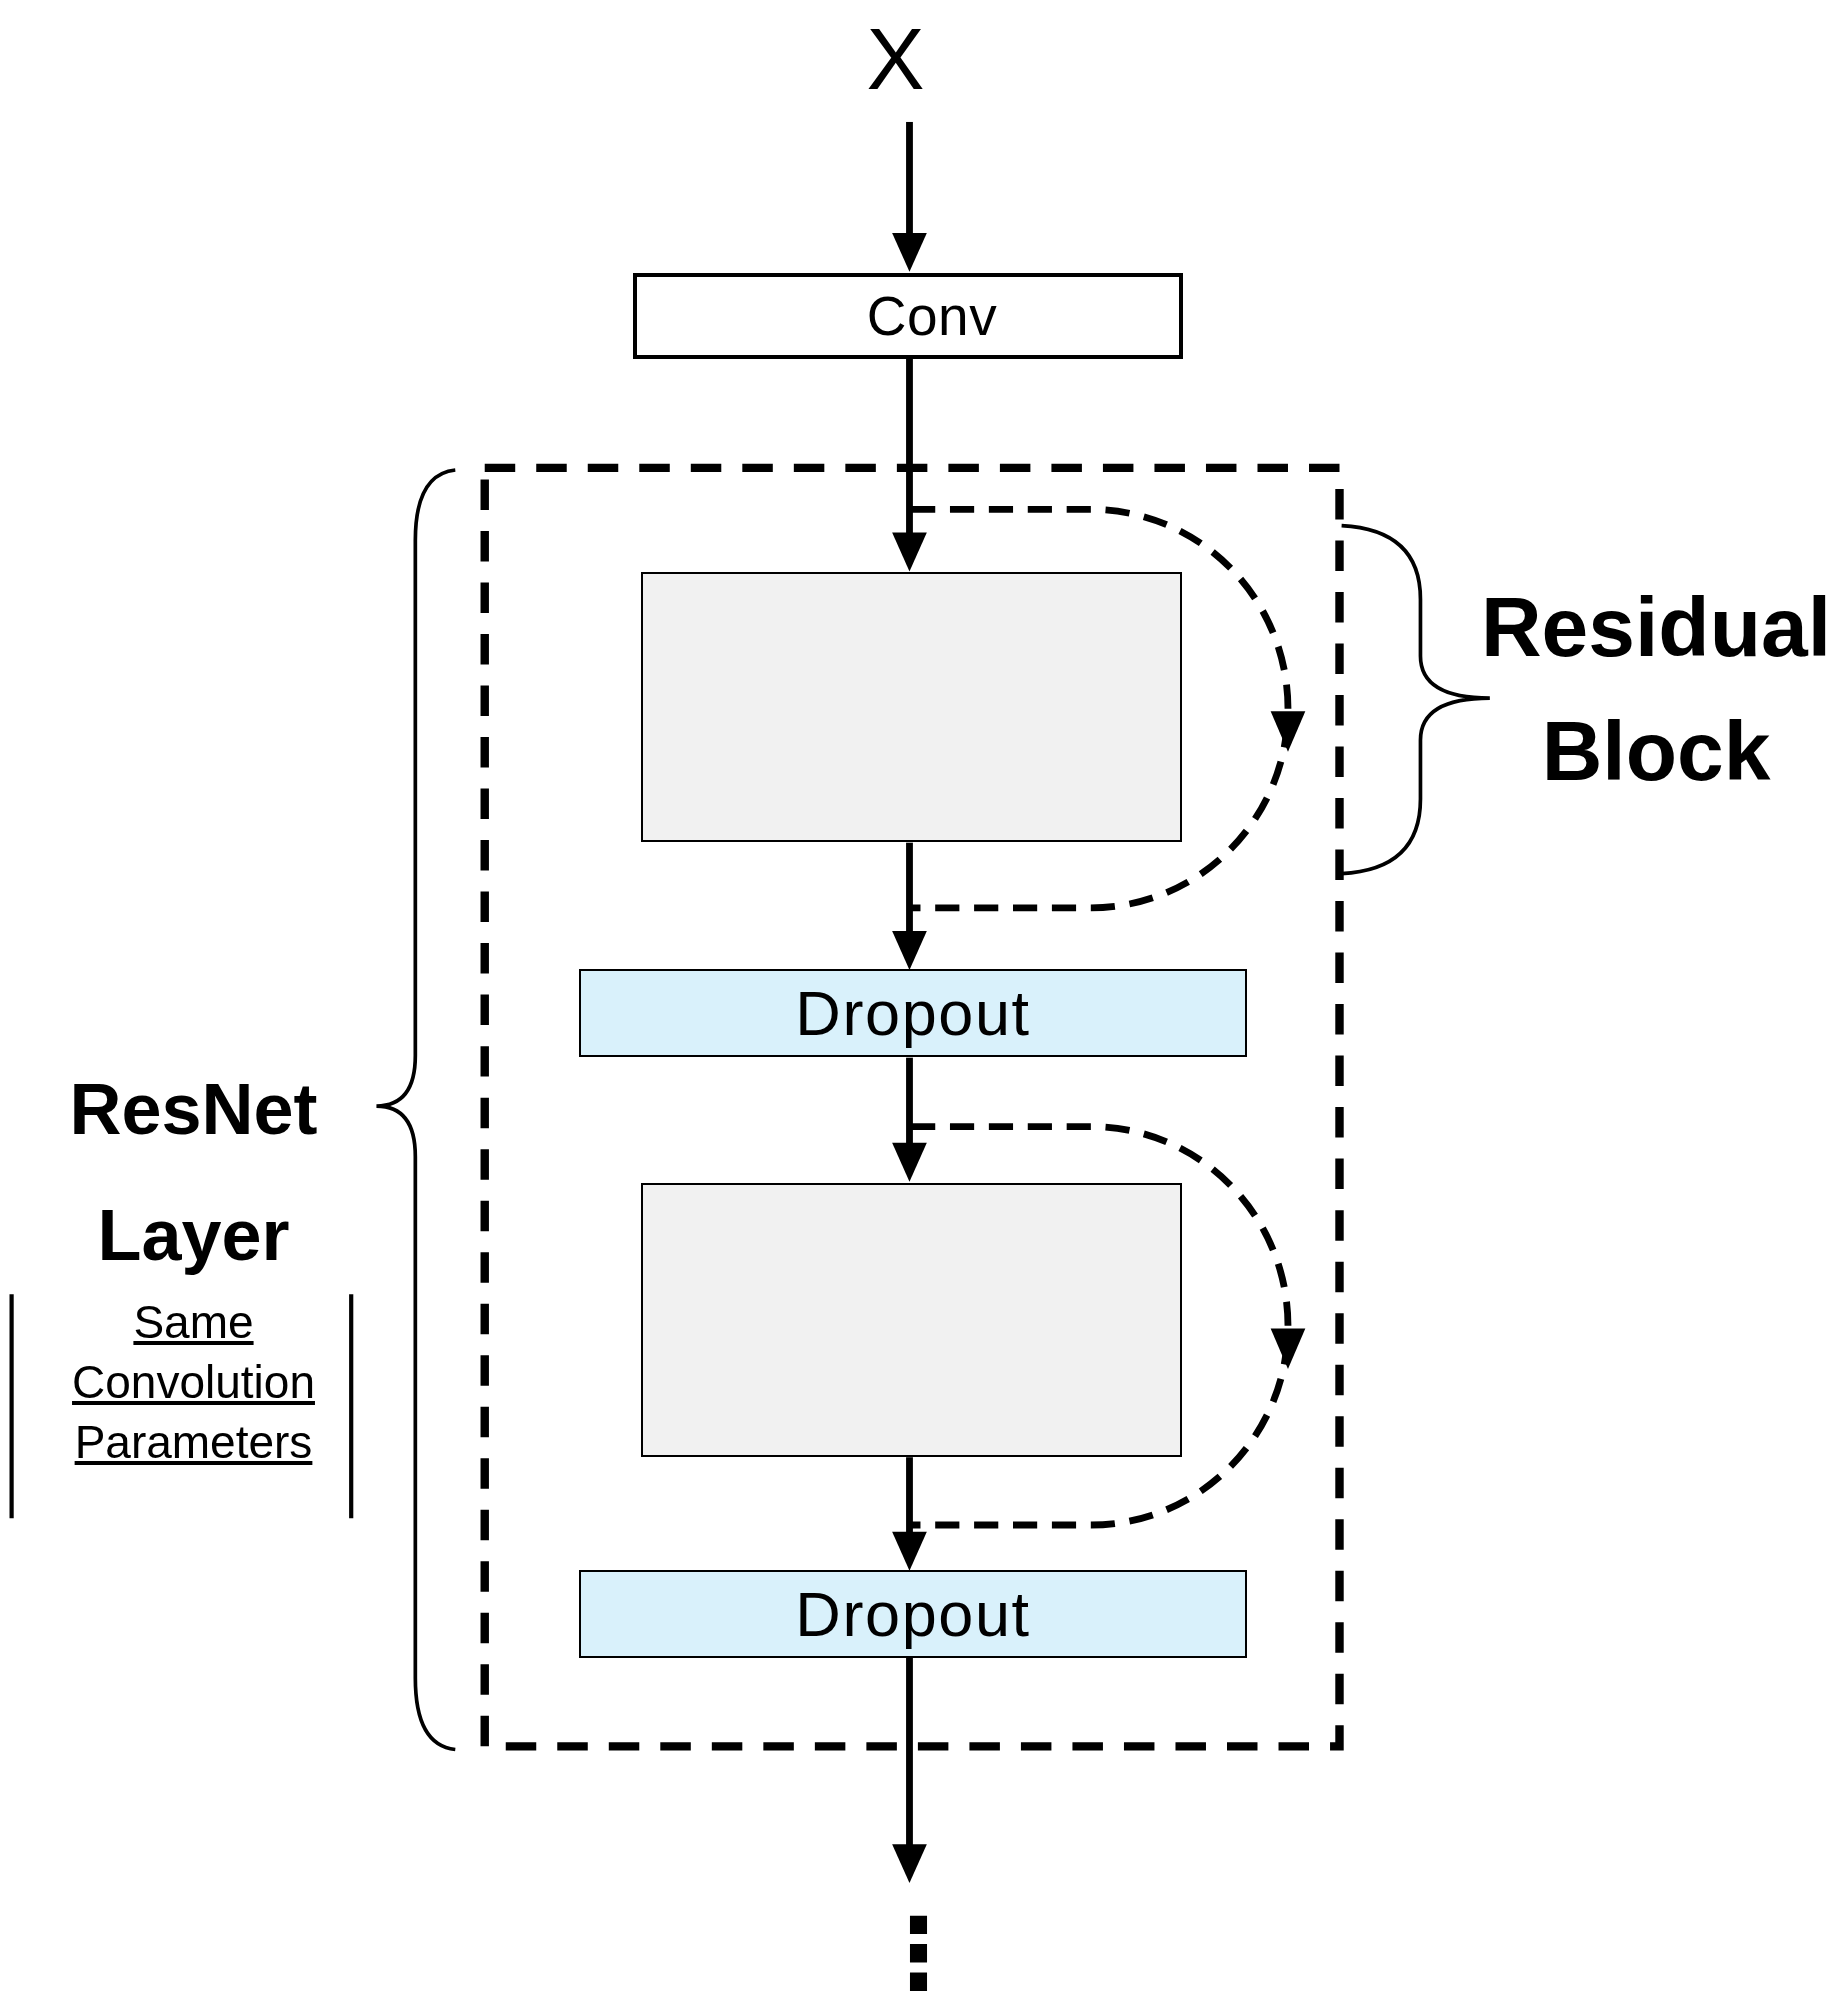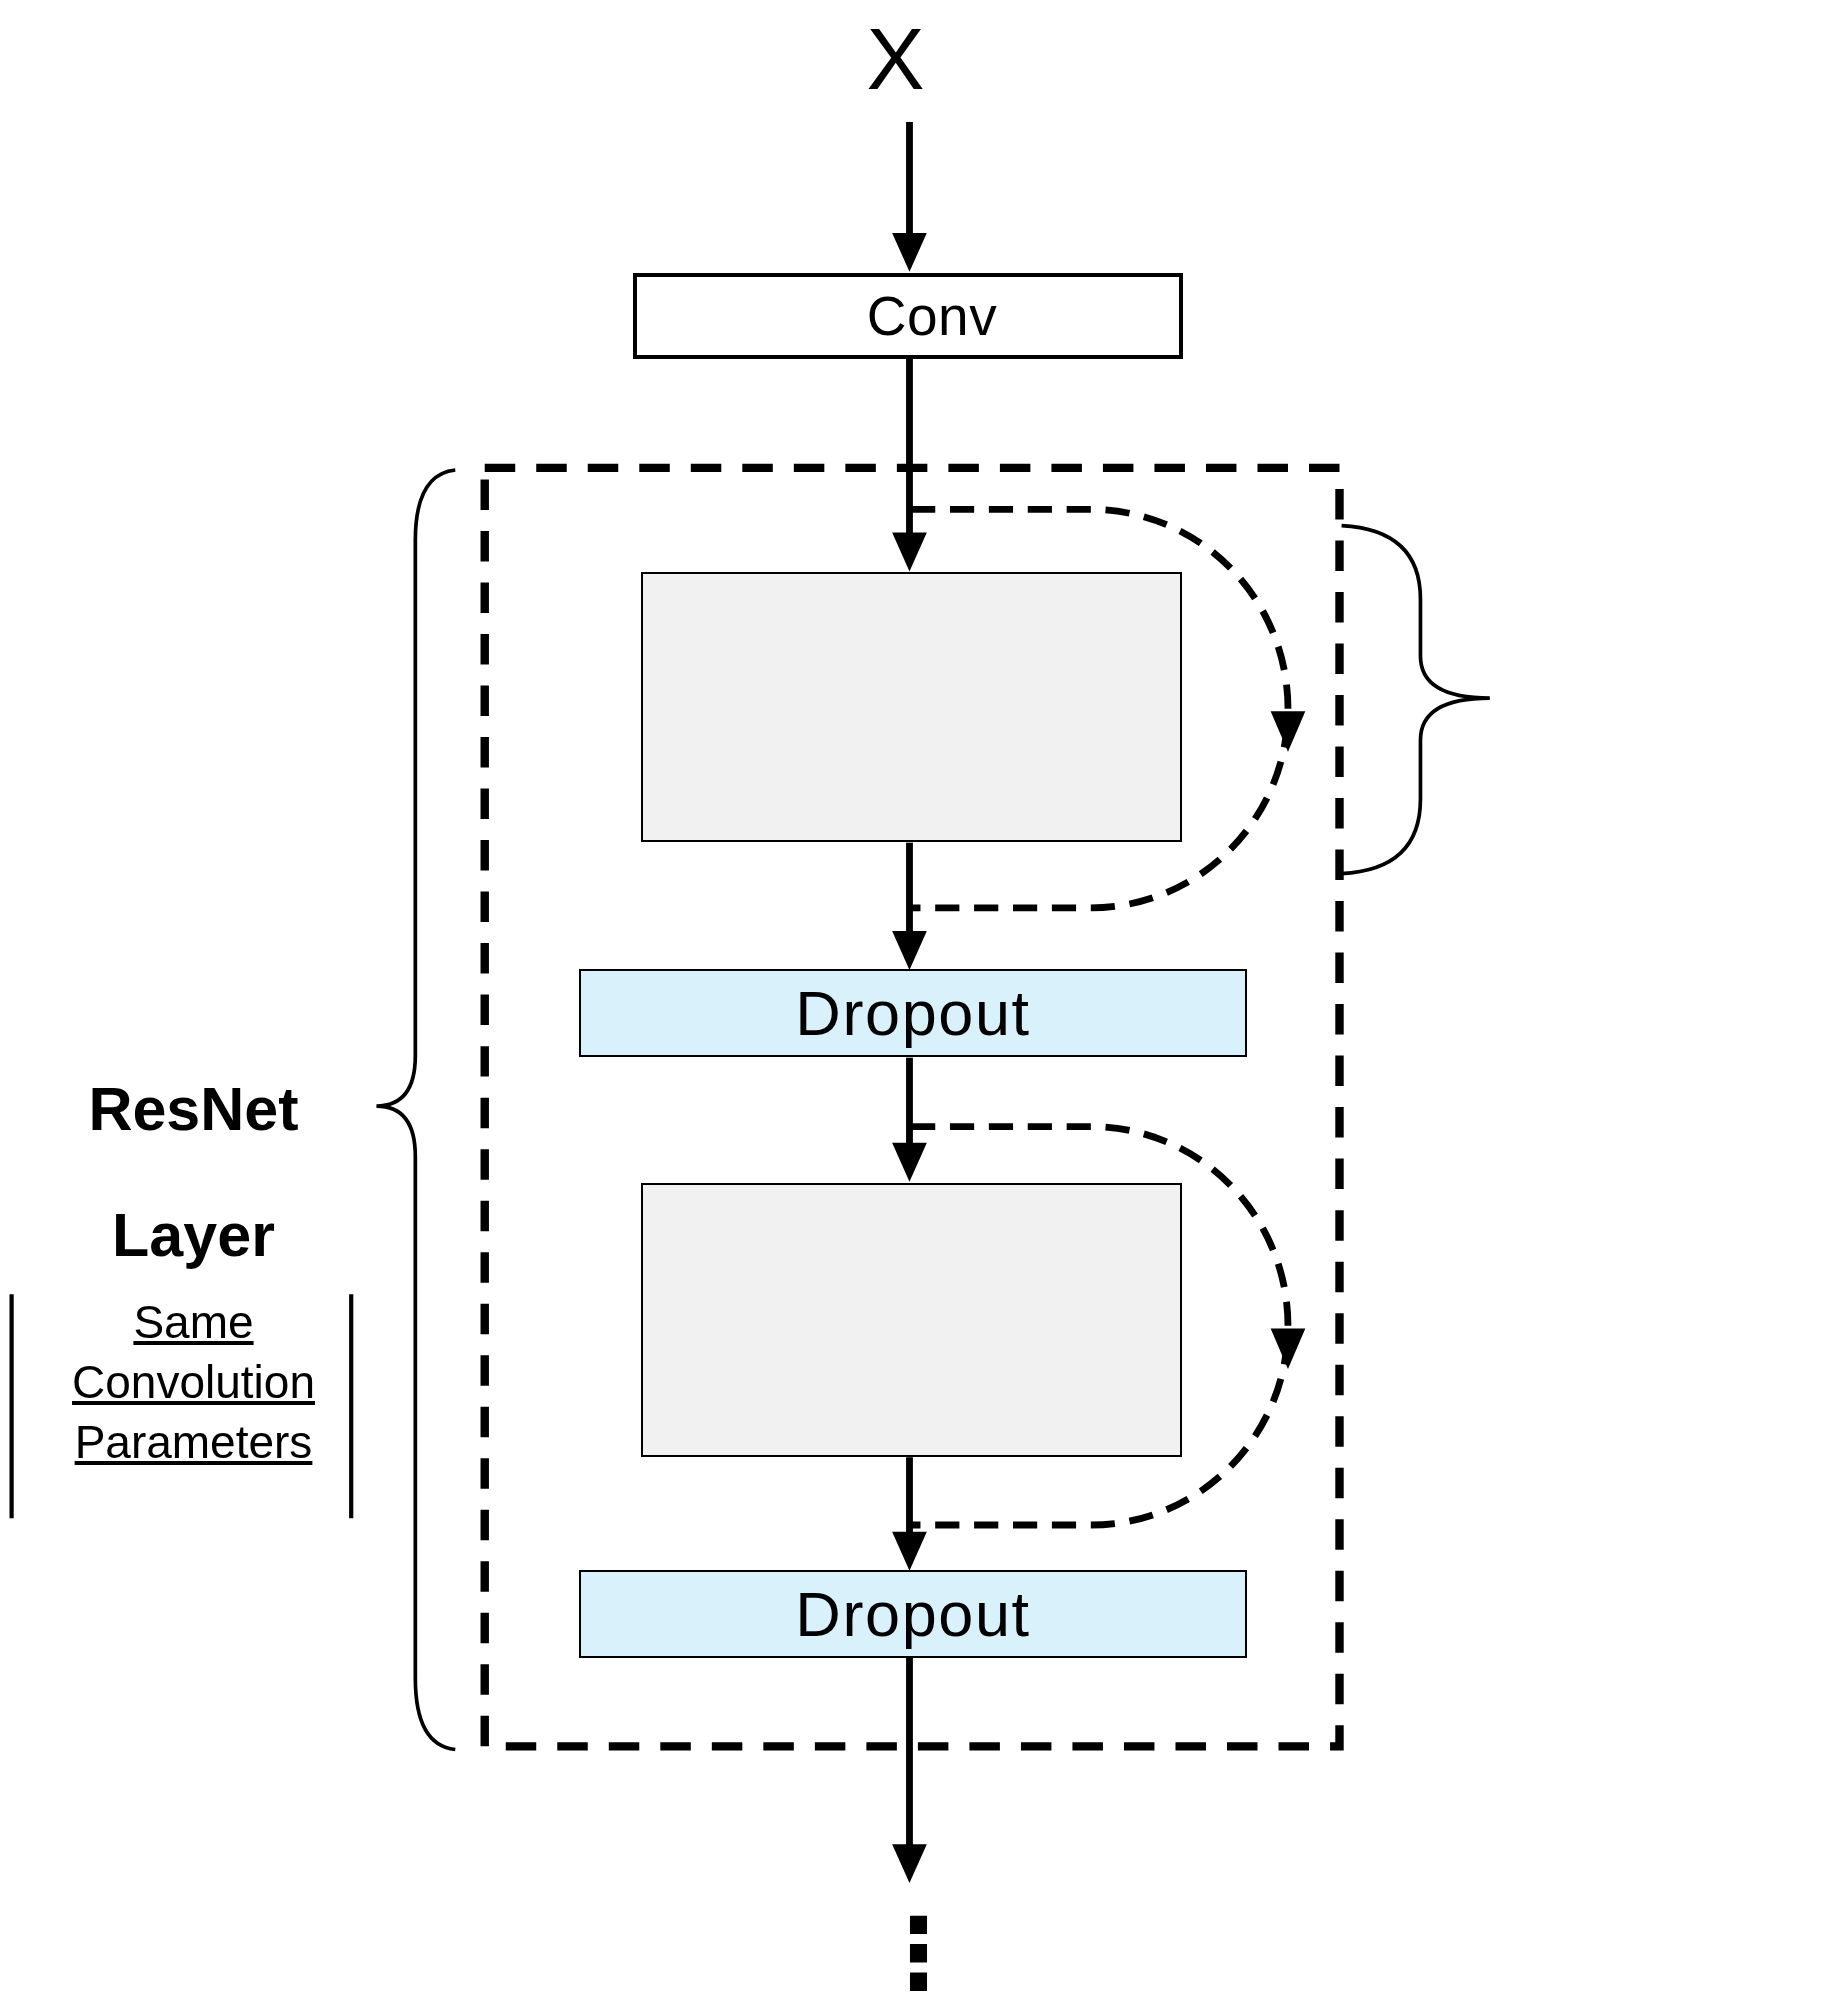--- a/index.html
+++ b/index.html
@@ -19,21 +19,21 @@
   .gray-box.g1 { top: 572px; height: 270px; }
   .gray-box.g2 { top: 1183px; height: 274px; }
   .drop-box  { left: 579px; width: 668px; background: #d9f1fb; border: 2.1px solid #000; }
   .drop-box.d1 { top: 969px; height: 88px; }
   .drop-box.d2 { top: 1570px; height: 88px; }
   .drop-box span { font-size: 63px; color: #000; letter-spacing: 1.6px; }
 
   .label { position: absolute; color: #000; text-align: center; white-space: pre-line; }
   .x-label { left: 830px; top: 3.7px; width: 131px; font-size: 87px; line-height: 110px; font-weight: 400; }
   .residual-label { left: 1472px; top: 565px; width: 368px; font-size: 84px; line-height: 124px; font-weight: 700; }
-  .resnet-label   { left: 29px;   top: 1046px; width: 329px; font-size: 61px; line-height: 126px; font-weight: 700; text-align: center; }
+  .resnet-label   { left: 29px;   top: 1046px; width: 329px; font-size: 72px; line-height: 126px; font-weight: 700; text-align: center; }
   .sub-label      { left: 32px;   top: 1292px; width: 323px; font-size: 46px;  line-height: 60px; font-weight: 400; text-decoration: underline; }
   .dots-label     { left: 870px; top: 1900px; width: 79px; height: 108px; font-size: 97px; line-height: 108px;
                     font-weight: 700; font-family: "DejaVu Sans", sans-serif; }
 </style>
 </head>
 <body>
 
 <div class="stage">
 
   <svg class="layer-svg" viewBox="0 0 3500 3795" xmlns="http://www.w3.org/2000/svg">
@@ -94,20 +94,22 @@
 
   <div class="box drop-box d1">
     <span>Dropout</span>
   </div>
   <div class="box drop-box d2">
     <span>Dropout</span>
   </div>
 
   <div class="label x-label">X</div>
 
+  <div class="label residual-label">Residual
+Block</div>
 
   <div class="label resnet-label">ResNet
 Layer</div>
 
   <div class="label sub-label">Same
 Convolution
 Parameters</div>
 
   <div class="label dots-label">⋮</div>
 

